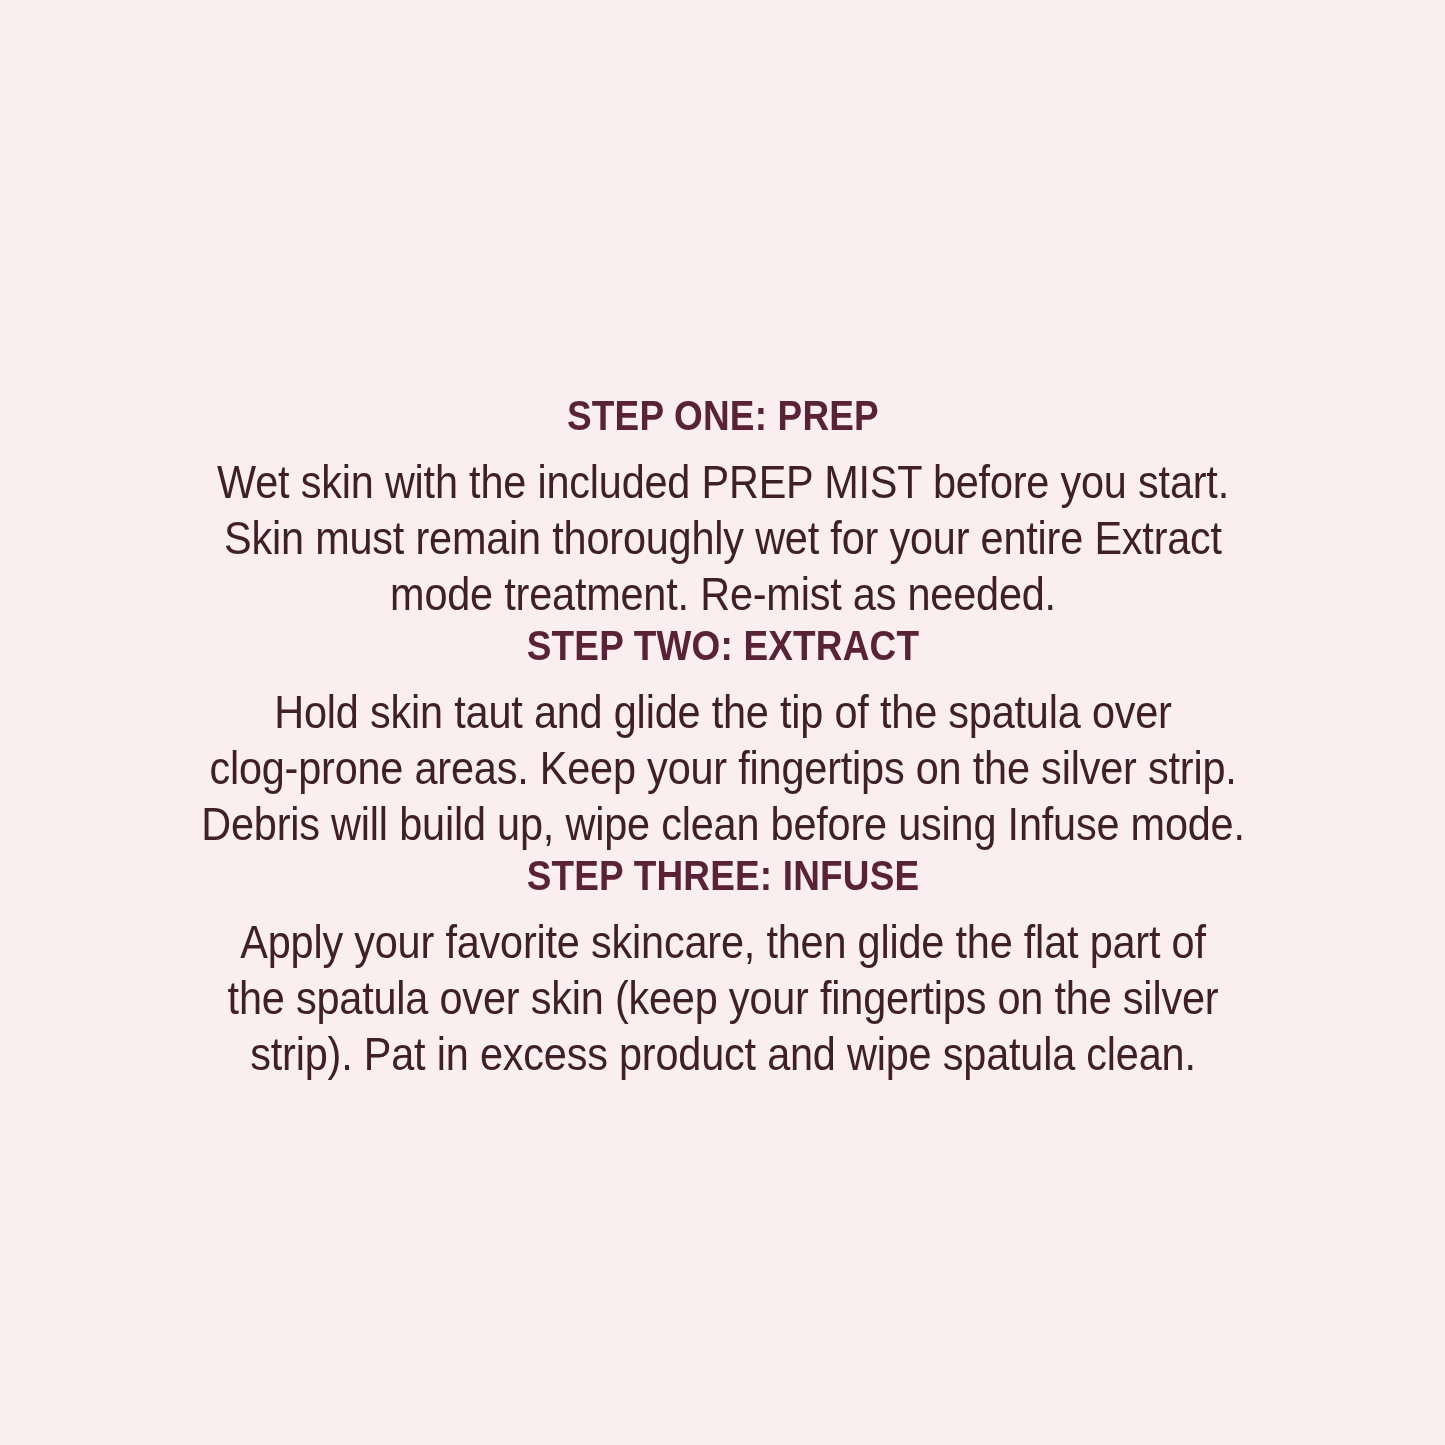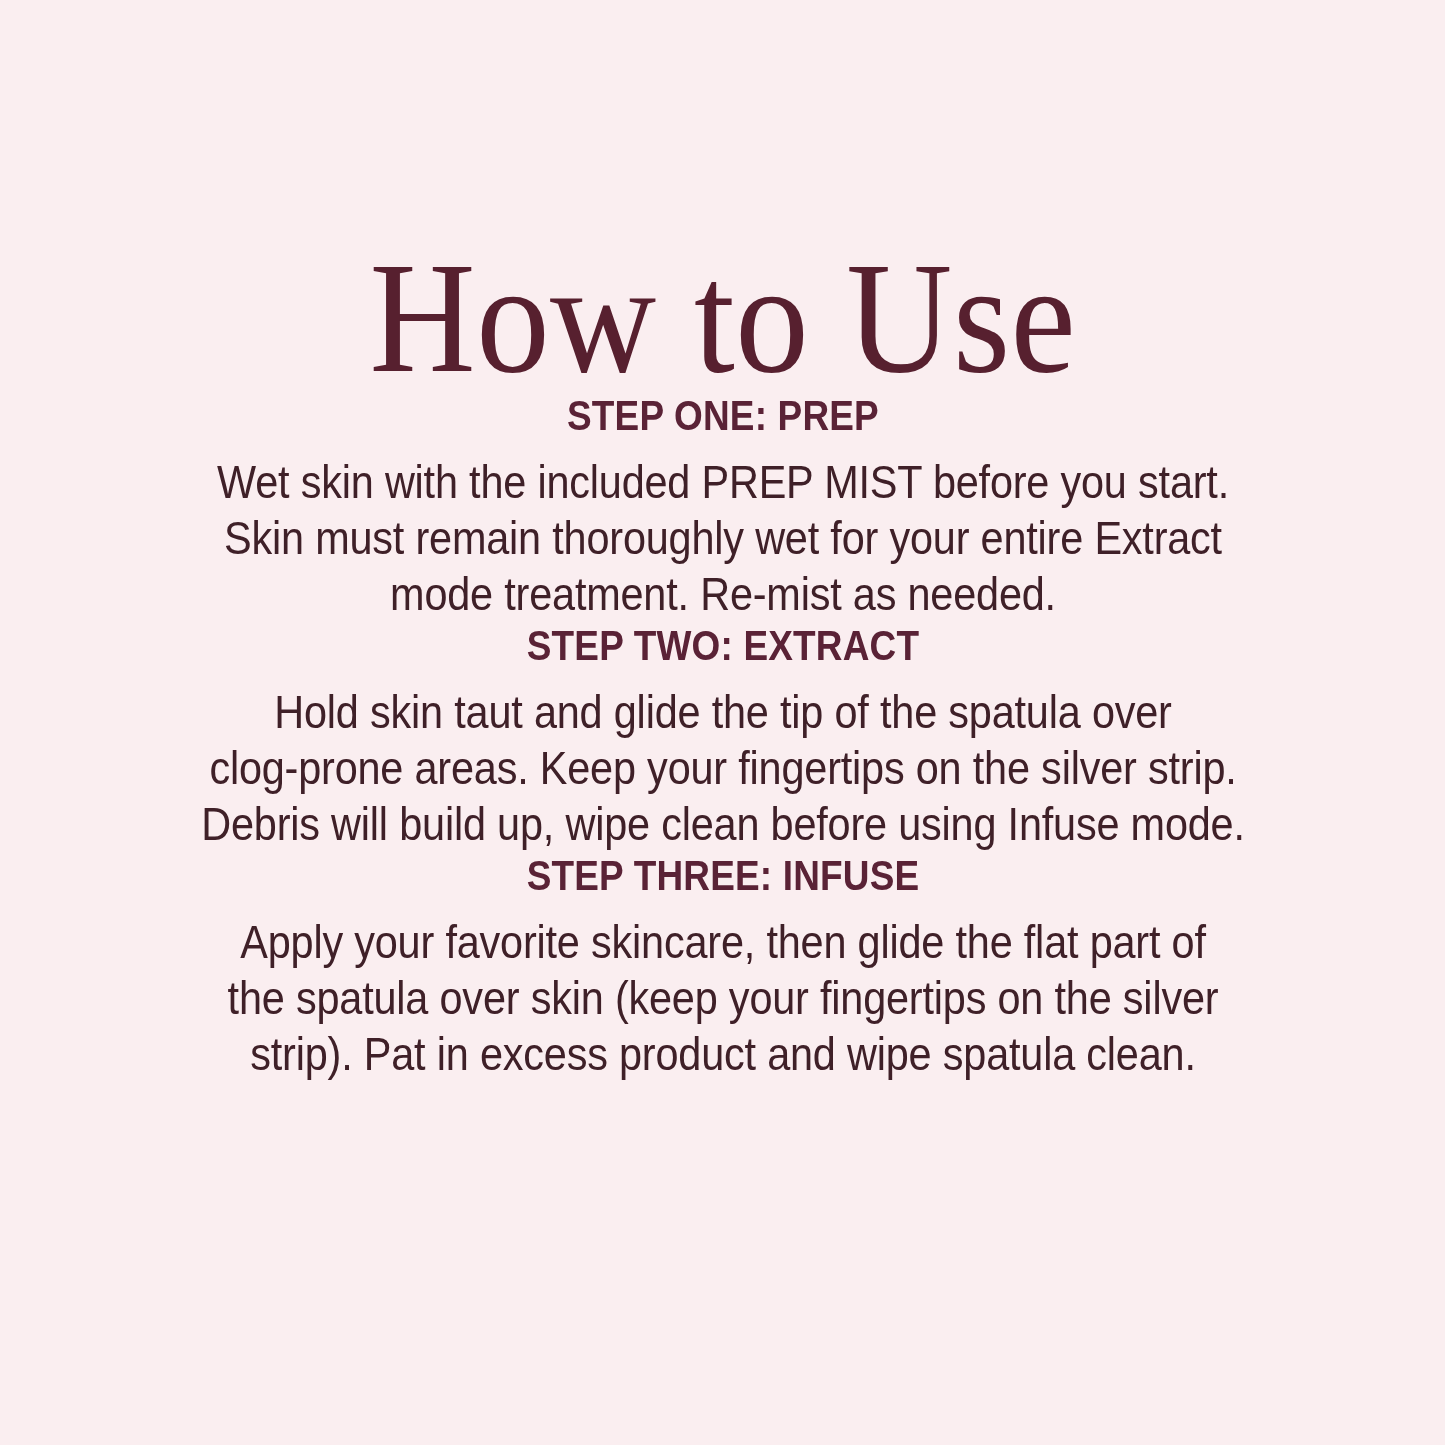--- a/index.html
+++ b/index.html
@@ -88,23 +88,20 @@
   .step-body .ln {
     display: block;
     white-space: nowrap;
   }
 </style>
 </head>
 <body>
 
 <div class="page">
 
-  <div class="title-wrap">
-    <h1 class="page-title">How to Use</h1>
-  </div>
 
   <div class="steps">
 
     <section class="step-block">
       <h2 class="step-heading">STEP ONE: PREP</h2>
       <p class="step-body">
         <span class="ln">Wet skin with the included PREP MIST before you start.</span>
         <span class="ln">Skin must remain thoroughly wet for your entire Extract</span>
         <span class="ln">mode treatment. Re-mist as needed.</span>
       </p>

